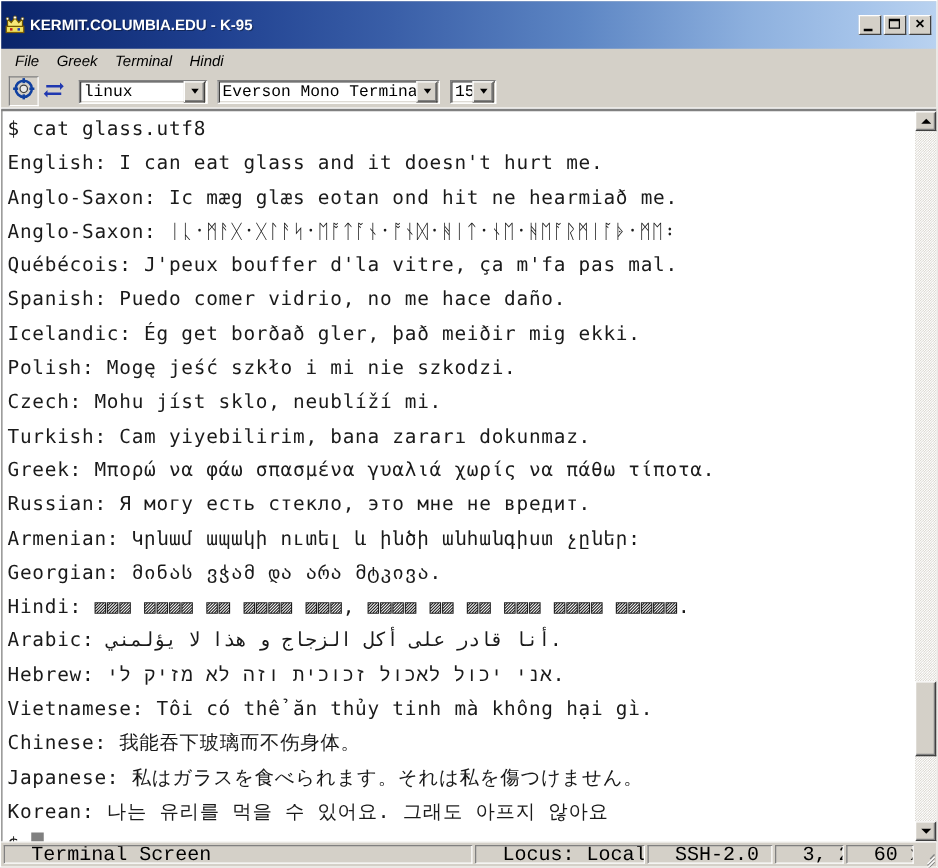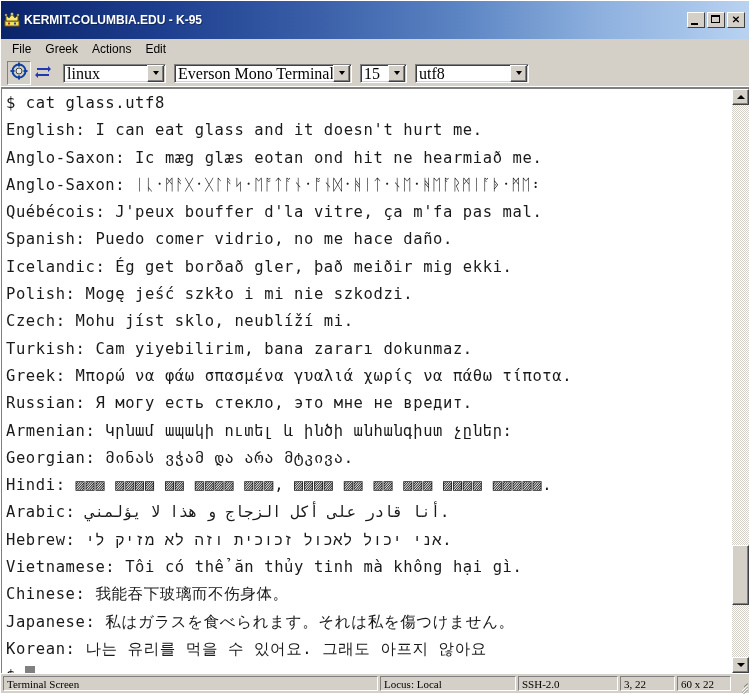--- a/index.html
+++ b/index.html
@@ -46,21 +46,21 @@
     position:relative;
   }
   .tbtn .gl{position:absolute;}
   .gl-min{width:7px;height:2px;background:#000;bottom:2px;left:3px;}
   .gl-max{width:9px;height:8px;border:1px solid #000;border-top-width:2px;left:3px;top:2px;box-sizing:border-box;}
   .gl-close{font-size:10px;font-weight:bold;font-family:"Liberation Sans",sans-serif;line-height:12px;}
 
   
   .menubar{
     height:20px;min-height:20px;background:#d4d0c8;
-    display:flex;align-items:center;padding-left:4px;
+    display:flex;align-items:center;padding-left:4px;font-style:italic;
   }
   .menuitem{
     font-size:12px;color:#000;padding:2px 7px;
     font-family:"Liberation Sans",sans-serif;cursor:default;
   }
 
   
   .toolbar{
     height:28px;min-height:28px;background:#d4d0c8;
     display:flex;align-items:center;padding-left:6px;
@@ -79,43 +79,43 @@
   .combo{
     height:19px;background:#ffffff;
     border:1px solid;
     border-color:#808080 #ffffff #ffffff #808080;
     box-shadow:inset 1px 1px 0 #404040, inset -1px -1px 0 #d4d0c8;
     display:flex;align-items:center;
     margin-left:8px;box-sizing:border-box;
     position:relative;
   }
   .combo .cv{
-    font-size:16px;color:#000;padding-left:3px;
+    font-size:13px;color:#000;padding-left:3px;
     white-space:nowrap;overflow:hidden;
-    font-family:Liberation Serif, serif;
+    font-family:Liberation Mono, monospace;
     line-height:17px;
   }
   .combo .arrow{
     width:15px;height:15px;margin-left:auto;margin-right:1px;
     background:#d4d0c8;
     border:1px solid;
     border-color:#ffffff #404040 #404040 #ffffff;
     box-shadow:inset -1px -1px 0 #808080, inset 1px 1px 0 #d4d0c8;
     display:flex;align-items:center;justify-content:center;
     flex:0 0 auto;
   }
   .arrow i{
     display:block;width:0;height:0;
     border-left:3.5px solid transparent;
     border-right:3.5px solid transparent;
     border-top:4px solid #000;
   }
   .cb-host{width:103px;}
   .cb-font{width:178px;}
-  .cb-size{width:47px;}
+  .cb-size{width:37px;}
   .cb-enc{width:114px;}
 
   
   .termwrap{
     flex:1;display:flex;min-height:0;background:#d4d0c8;
     padding:0;
   }
   .terminal{
     flex:1;background:#ffffff;
     border-left:1px solid #808080;
@@ -174,24 +174,24 @@
   
   .statusbar{
     height:20px;min-height:20px;background:#d4d0c8;
     display:flex;align-items:stretch;
     padding:2px 0 2px 2px;box-sizing:border-box;
     border-top:1px solid #ffffff;
   }
   .sb-cell{
     border:1px solid;
     border-color:#808080 #ffffff #ffffff #808080;
-    font-size:11px;color:#000;
+    font-size:16px;color:#000;
     display:flex;align-items:center;
-    padding-left:3px;margin-right:2px;
-    font-family:Liberation Serif, serif;
+    padding-left:21px;margin-right:2px;
+    font-family:Liberation Mono, monospace;
     box-sizing:border-box;overflow:hidden;white-space:nowrap;
   }
   .c-main{flex:1;}
   .c-locus{width:136px;}
   .c-proto{width:100px;}
   .c-pos{width:55px;text-align:center;}
   .c-dim{width:54px;}
   .grip{
     width:16px;position:relative;flex:0 0 auto;
   }
@@ -225,22 +225,22 @@
         </div>
       <div class="tbtn">
           <span class="gl gl-close">✕</span>
         </div>
     </div>
   </div>
 
   <div class="menubar">
     <div class="menuitem">File</div>
     <div class="menuitem">Greek</div>
-    <div class="menuitem">Actions</div>
-    <div class="menuitem">Edit</div>
+    <div class="menuitem">Terminal</div>
+    <div class="menuitem">Hindi</div>
   </div>
 
   <div class="toolbar">
 
     <div class="tool-btn pressed">
       <span>
         <svg width="18" height="18" viewBox="0 0 18 18">
           <circle cx="9" cy="9" r="6.5" fill="none" stroke="#1040a0" stroke-width="2"></circle>
           <circle cx="9" cy="9" r="3" fill="#e8e8e8" stroke="#404040" stroke-width="1"></circle>
           <rect x="8" y="0.5" width="2" height="4" fill="#1040a0"></rect>
@@ -274,26 +274,20 @@
         </div>
     </div>
 
     <div class="combo cb-size">
       <div class="cv">15</div>
       <div class="arrow">
           <i></i>
         </div>
     </div>
 
-    <div class="combo cb-enc">
-      <div class="cv">utf8</div>
-      <div class="arrow">
-          <i></i>
-        </div>
-    </div>
 
   </div>
 
   <div class="termwrap">
 
     <div class="terminal">
       <div class="screen" id="screen"><div class="line">$ cat glass.utf8</div><div class="line">English: I can eat glass and it doesn't hurt me.</div><div class="line">Anglo-Saxon: Ic mæg glæs eotan ond hit ne hearmiað me.</div><div class="line">Anglo-Saxon: ᛁᚳ᛫ᛗᚨᚷ᛫ᚷᛚᚨᛋ᛫ᛖᚩᛏᚪᚾ᛫ᚩᚾᛞ᛫ᚻᛁᛏ᛫ᚾᛖ᛫ᚻᛖᚪᚱᛗᛁᚪᚧ᛫ᛗᛖ᛬</div><div class="line">Québécois: J'peux bouffer d'la vitre, ça m'fa pas mal.</div><div class="line">Spanish: Puedo comer vidrio, no me hace daño.</div><div class="line">Icelandic: Ég get borðað gler, það meiðir mig ekki.</div><div class="line">Polish: Mogę jeść szkło i mi nie szkodzi.</div><div class="line">Czech: Mohu jíst sklo, neublíží mi.</div><div class="line">Turkish: Cam yiyebilirim, bana zararı dokunmaz.</div><div class="line">Greek: Μπορώ να φάω σπασμένα γυαλιά χωρίς να πάθω τίποτα.</div><div class="line">Russian: Я могу есть стекло, это мне не вредит.</div><div class="line">Armenian: Կրնամ ապակի ուտել և ինծի անհանգիստ չըներ:</div><div class="line">Georgian: მინას ვჭამ და არა მტკივა.</div><div class="line">Hindi: ▨▨▨ ▨▨▨▨ ▨▨ ▨▨▨▨ ▨▨▨, ▨▨▨▨ ▨▨ ▨▨ ▨▨▨ ▨▨▨▨ ▨▨▨▨▨.</div><div class="line">Arabic: أنا قادر على أكل الزجاج و هذا لا يؤلمني.</div><div class="line">Hebrew: אני יכול לאכול זכוכית וזה לא מזיק לי.</div><div class="line">Vietnamese: Tôi có thể ăn thủy tinh mà không hại gì.</div><div class="line">Chinese: 我能吞下玻璃而不伤身体。</div><div class="line">Japanese: 私はガラスを食べられます。それは私を傷つけません。</div><div class="line">Korean: 나는 유리를 먹을 수 있어요. 그래도 아프지 않아요</div><div class="line">$<span class="cursor"></span></div></div>
     </div>
 
     <div class="vscroll">

